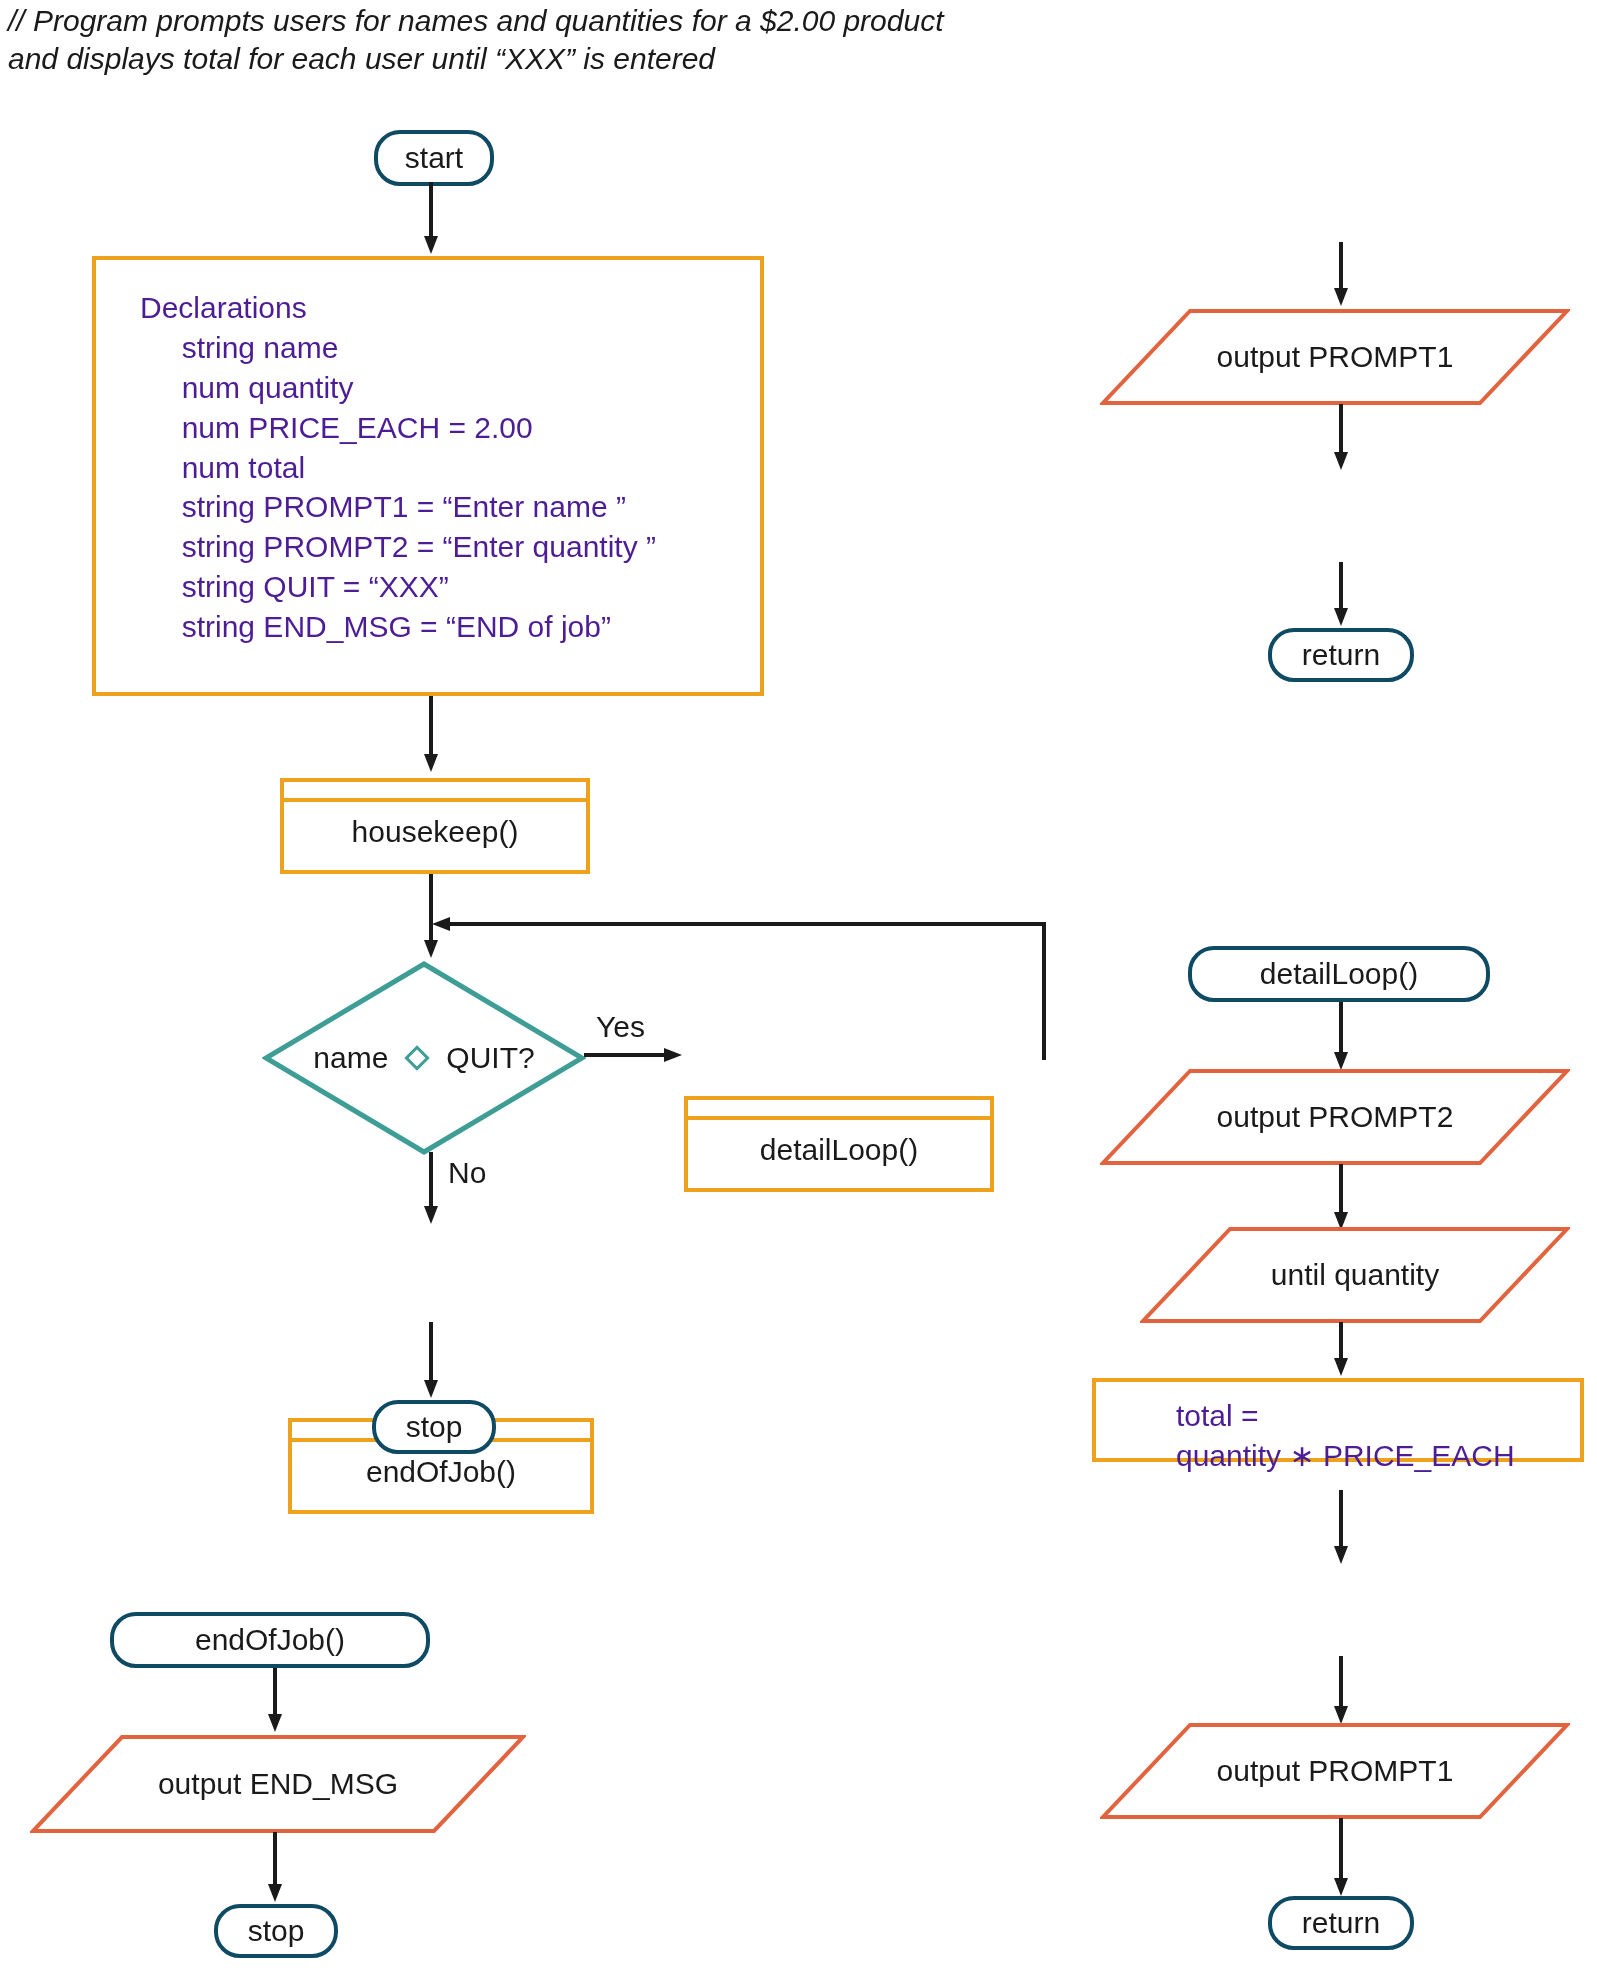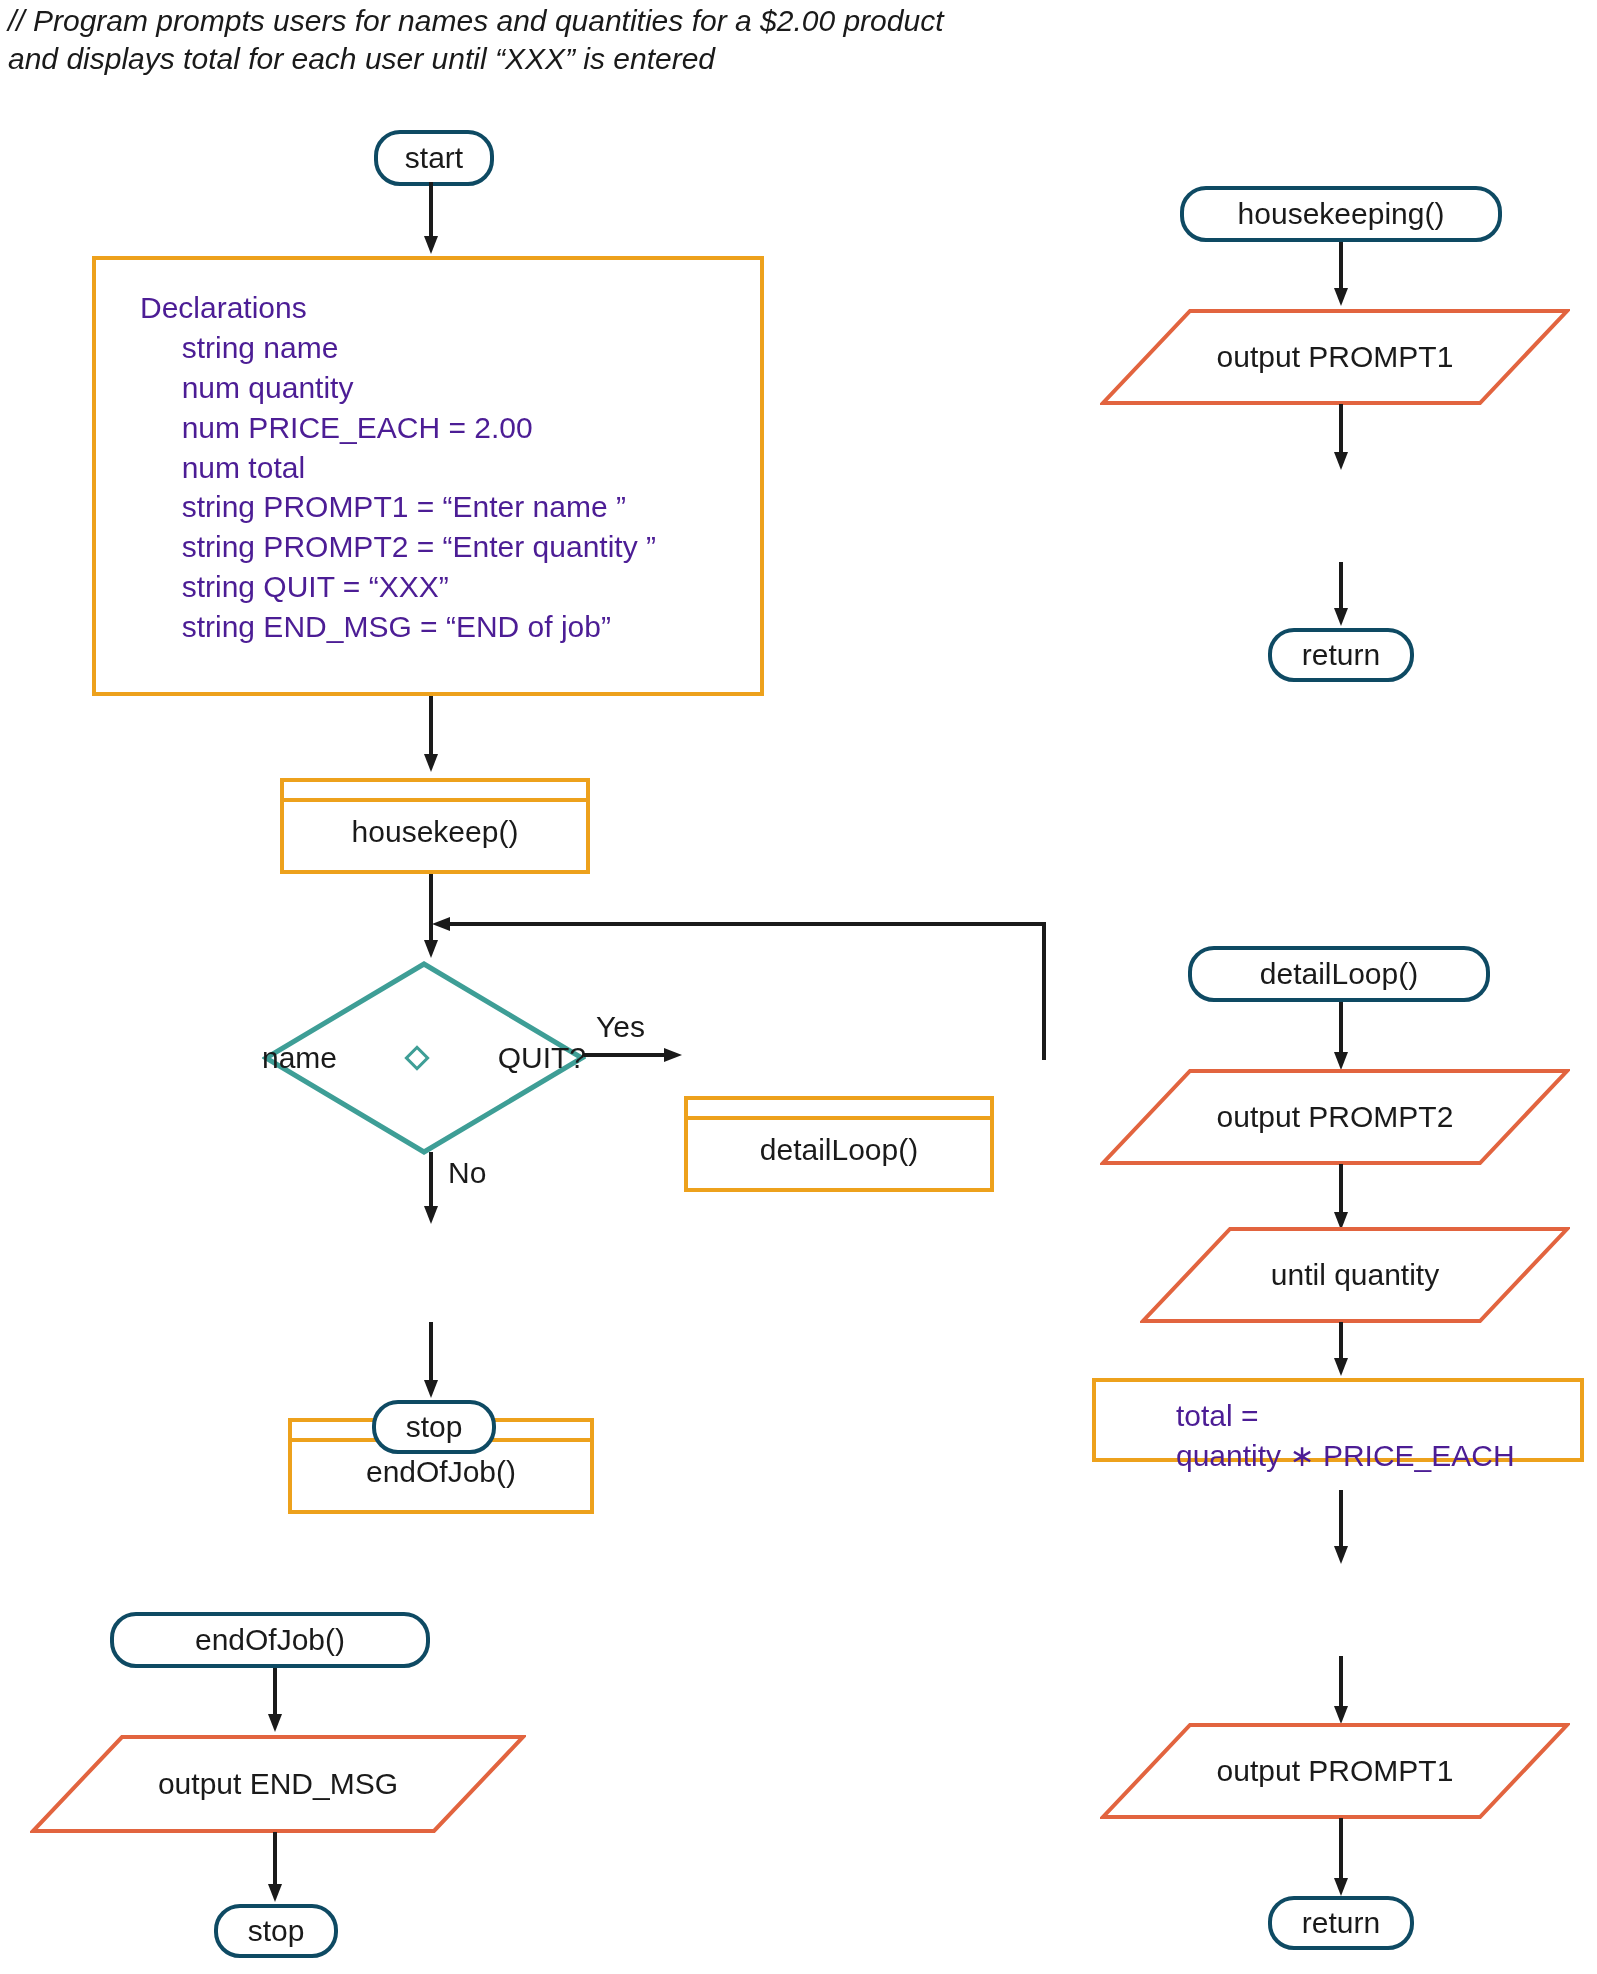--- a/index.html
+++ b/index.html
@@ -110,21 +110,21 @@
     position: absolute;
     left: 0; right: 0;
     top: 50%;
     transform: translateY(-50%);
     text-align: center;
     font-size: 30px;
     color: #1a1a1a;
     z-index: 2;
     display: flex;
     align-items: center;
-    justify-content: space-between;
+    justify-content: center;
     gap: 20px;
   }
   .neq {
     display: inline-block;
     width: 18px;
     height: 18px;
     border: 3px solid #3e9e96;
     transform: rotate(45deg);
     box-sizing: border-box;
   }
@@ -240,23 +240,20 @@
     <svg width="14" height="78" viewBox="0 0 14 78">
       <line x1="7" y1="0" x2="7" y2="64" stroke="#1a1a1a" stroke-width="4"></line>
       <polygon points="7,76 0,58 14,58" fill="#1a1a1a"></polygon>
     </svg>
   </div>
 
   <div class="abs terminal" style="left:372px; top:1400px; width:124px; height:54px;">
     <span>stop</span>
   </div>
 
-  <div class="abs terminal" style="left:1180px; top:186px; width:322px; height:56px;">
-    <span>housekeeping()</span>
-  </div>
 
   <div class="conn abs" style="left:1334px; top:242px;">
     <svg width="14" height="66" viewBox="0 0 14 66">
       <line x1="7" y1="0" x2="7" y2="52" stroke="#1a1a1a" stroke-width="4"></line>
       <polygon points="7,64 0,46 14,46" fill="#1a1a1a"></polygon>
     </svg>
   </div>
 
   <div class="io" style="left:1100px; top:308px; width:470px; height:98px;">
     <svg width="470" height="98" viewBox="0 0 470 98">

